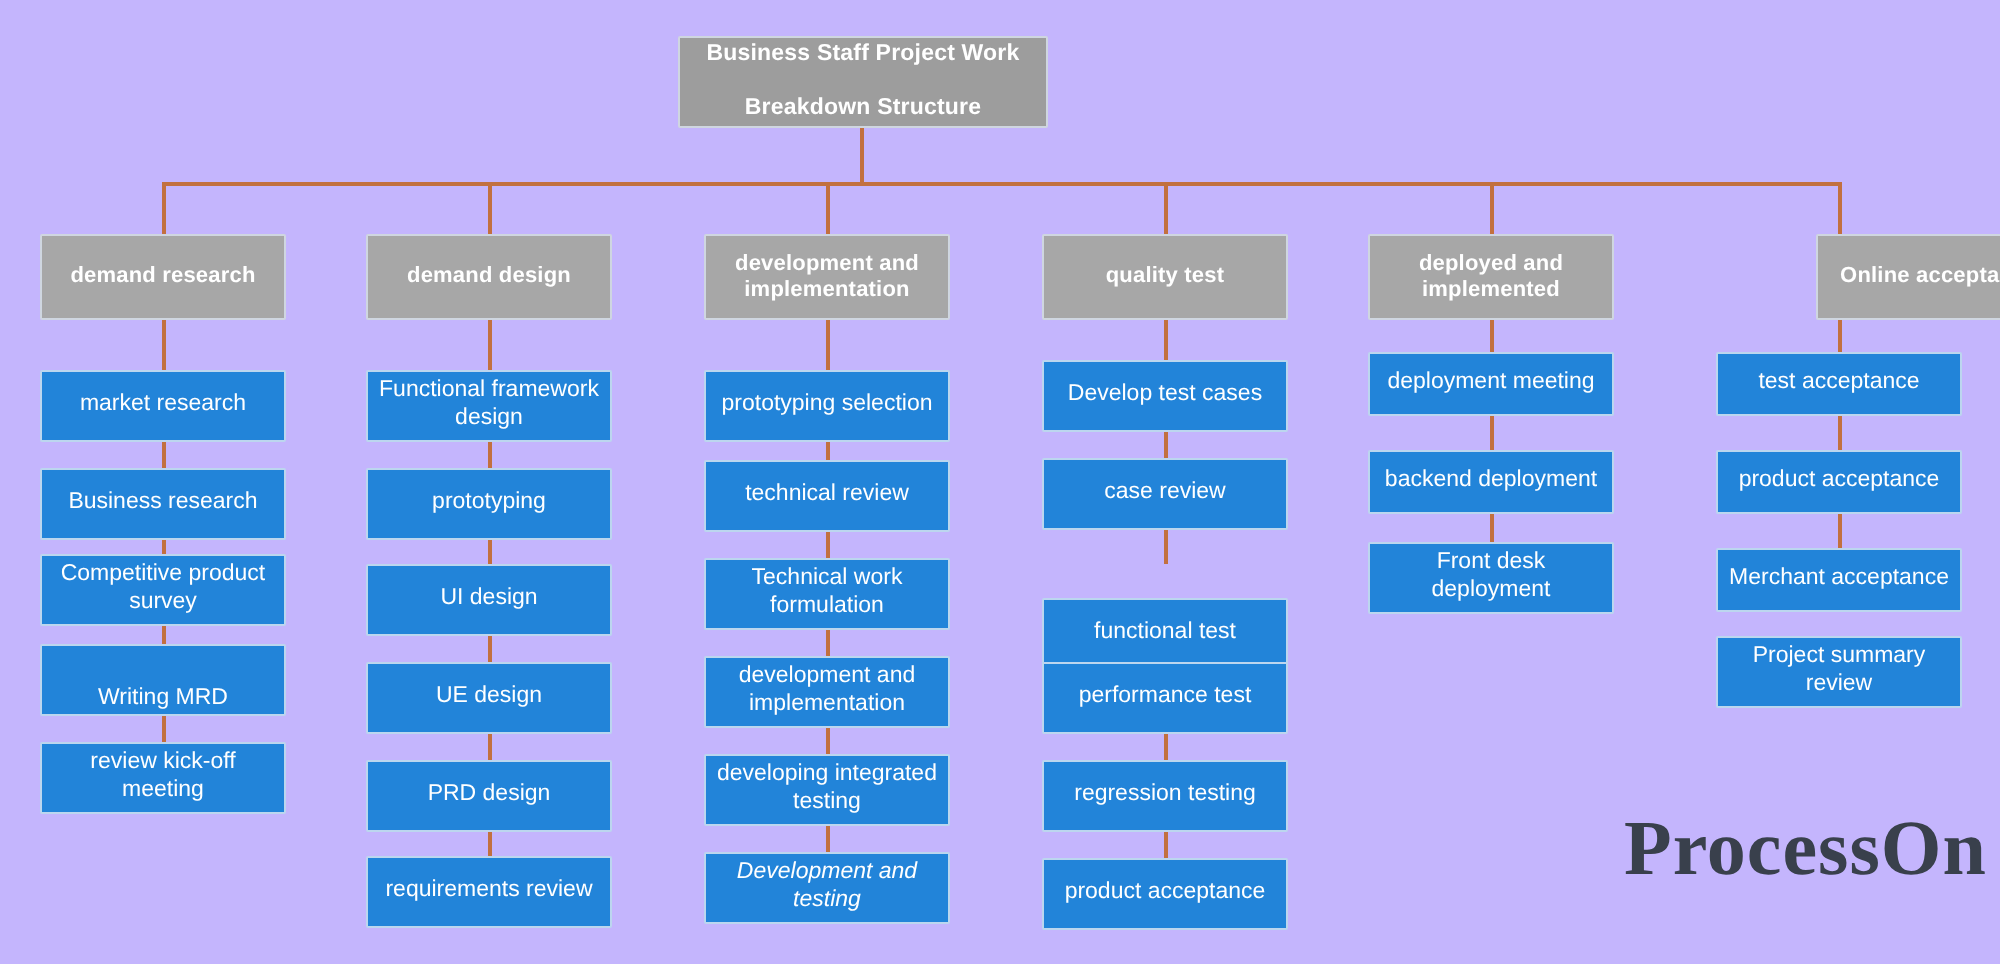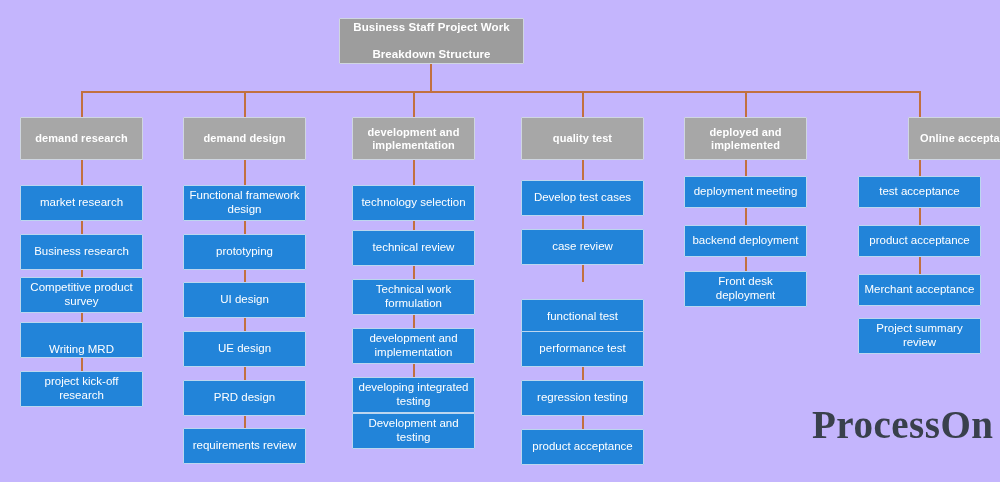--- a/index.html
+++ b/index.html
@@ -130,21 +130,21 @@
       <div class="node task" style="left: 20px; top: 234px; width: 123px; height: 36px;">
         <span>Business research</span>
       </div>
       <div class="node task" style="left: 20px; top: 277px; width: 123px; height: 36px;">
         <span>Competitive product survey</span>
       </div>
       <div class="node task" style="left: 20px; top: 322px; width: 123px; height: 36px; align-items: flex-end;">
         <span>Writing MRD</span>
       </div>
       <div class="node task" style="left: 20px; top: 371px; width: 123px; height: 36px;">
-        <span>project kick-off research</span>
+        <span>review kick-off meeting</span>
       </div>
       <div class="node cat" style="left: 183px; top: 117px; width: 123px; height: 43px;">
         <span>demand design</span>
       </div>
       <div class="node task" style="left: 183px; top: 185px; width: 123px; height: 36px;">
         <span>Functional framework design</span>
       </div>
       <div class="node task" style="left: 183px; top: 234px; width: 123px; height: 36px;">
         <span>prototyping</span>
       </div>
@@ -157,35 +157,35 @@
       <div class="node task" style="left: 183px; top: 380px; width: 123px; height: 36px;">
         <span>PRD design</span>
       </div>
       <div class="node task" style="left: 183px; top: 428px; width: 123px; height: 36px;">
         <span>requirements review</span>
       </div>
       <div class="node cat" style="left: 352px; top: 117px; width: 123px; height: 43px;">
         <span>development and implementation</span>
       </div>
       <div class="node task" style="left: 352px; top: 185px; width: 123px; height: 36px;">
-        <span>technology selection</span>
+        <span>prototyping selection</span>
       </div>
       <div class="node task" style="left: 352px; top: 230px; width: 123px; height: 36px;">
         <span>technical review</span>
       </div>
       <div class="node task" style="left: 352px; top: 279px; width: 123px; height: 36px;">
         <span>Technical work formulation</span>
       </div>
       <div class="node task" style="left: 352px; top: 328px; width: 123px; height: 36px;">
         <span>development and implementation</span>
       </div>
       <div class="node task" style="left: 352px; top: 377px; width: 123px; height: 36px;">
         <span>developing integrated testing</span>
       </div>
-      <div class="node task" style="left: 352px; top: 413px; width: 123px; height: 36px;">
+      <div class="node task" style="left: 352px; top: 426px; width: 123px; height: 36px; font-style: italic;">
         <span>Development and testing</span>
       </div>
       <div class="node cat" style="left: 521px; top: 117px; width: 123px; height: 43px;">
         <span>quality test</span>
       </div>
       <div class="node task" style="left: 521px; top: 180px; width: 123px; height: 36px;">
         <span>Develop test cases</span>
       </div>
       <div class="node task" style="left: 521px; top: 229px; width: 123px; height: 36px;">
         <span>case review</span>

